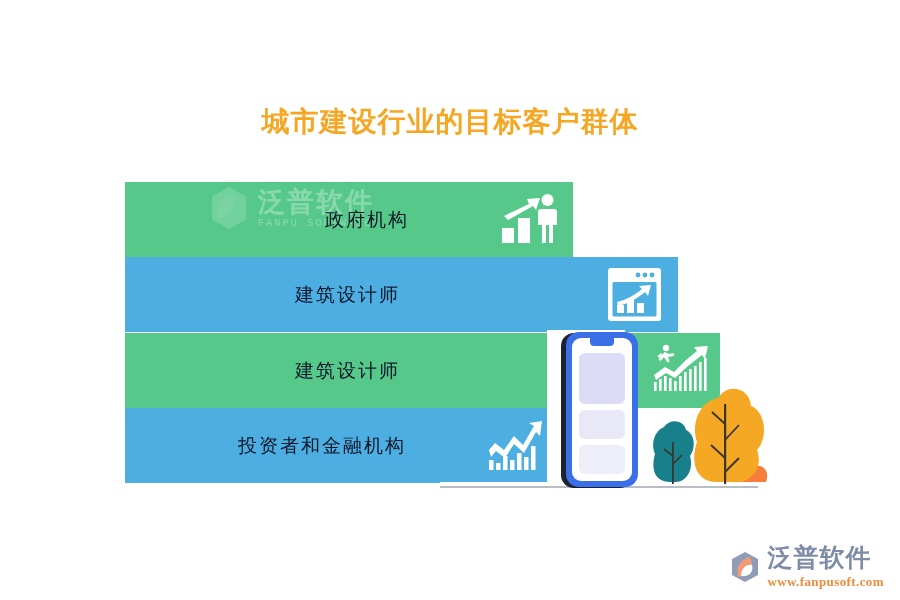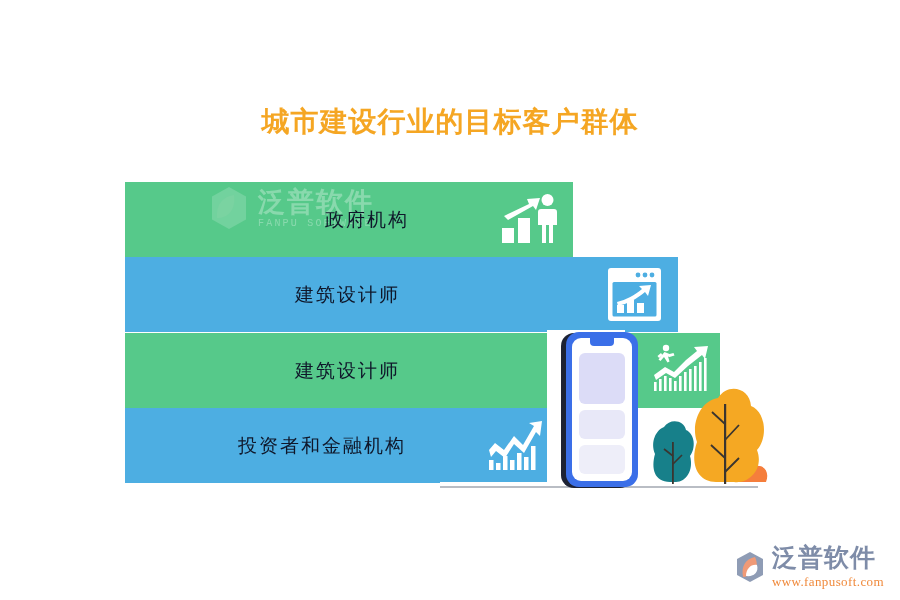--- a/index.html
+++ b/index.html
@@ -121,21 +121,21 @@
     gap: 5px;
   }
   #footer-logo .fl-text { display: flex; flex-direction: column; line-height: 1; }
   #footer-logo .fl-cn {
     font-size: 25px; font-weight: 700; color: #7E8CA8;
     letter-spacing: 1px;
     font-family: "DejaVu Sans", "Liberation Sans", sans-serif;
   }
   #footer-logo .fl-url {
     font-size: 13px; color: #F08A3C; letter-spacing: 0.4px;
-    margin-top: 5px; font-weight: 400;
+    margin-top: 5px; font-weight: 700;
     font-family: "Liberation Serif", serif;
   }
 </style>
 </head>
 <body>
 
 <div id="page">
 
   <div id="page-title">城市建设行业的目标客户群体</div>
 

